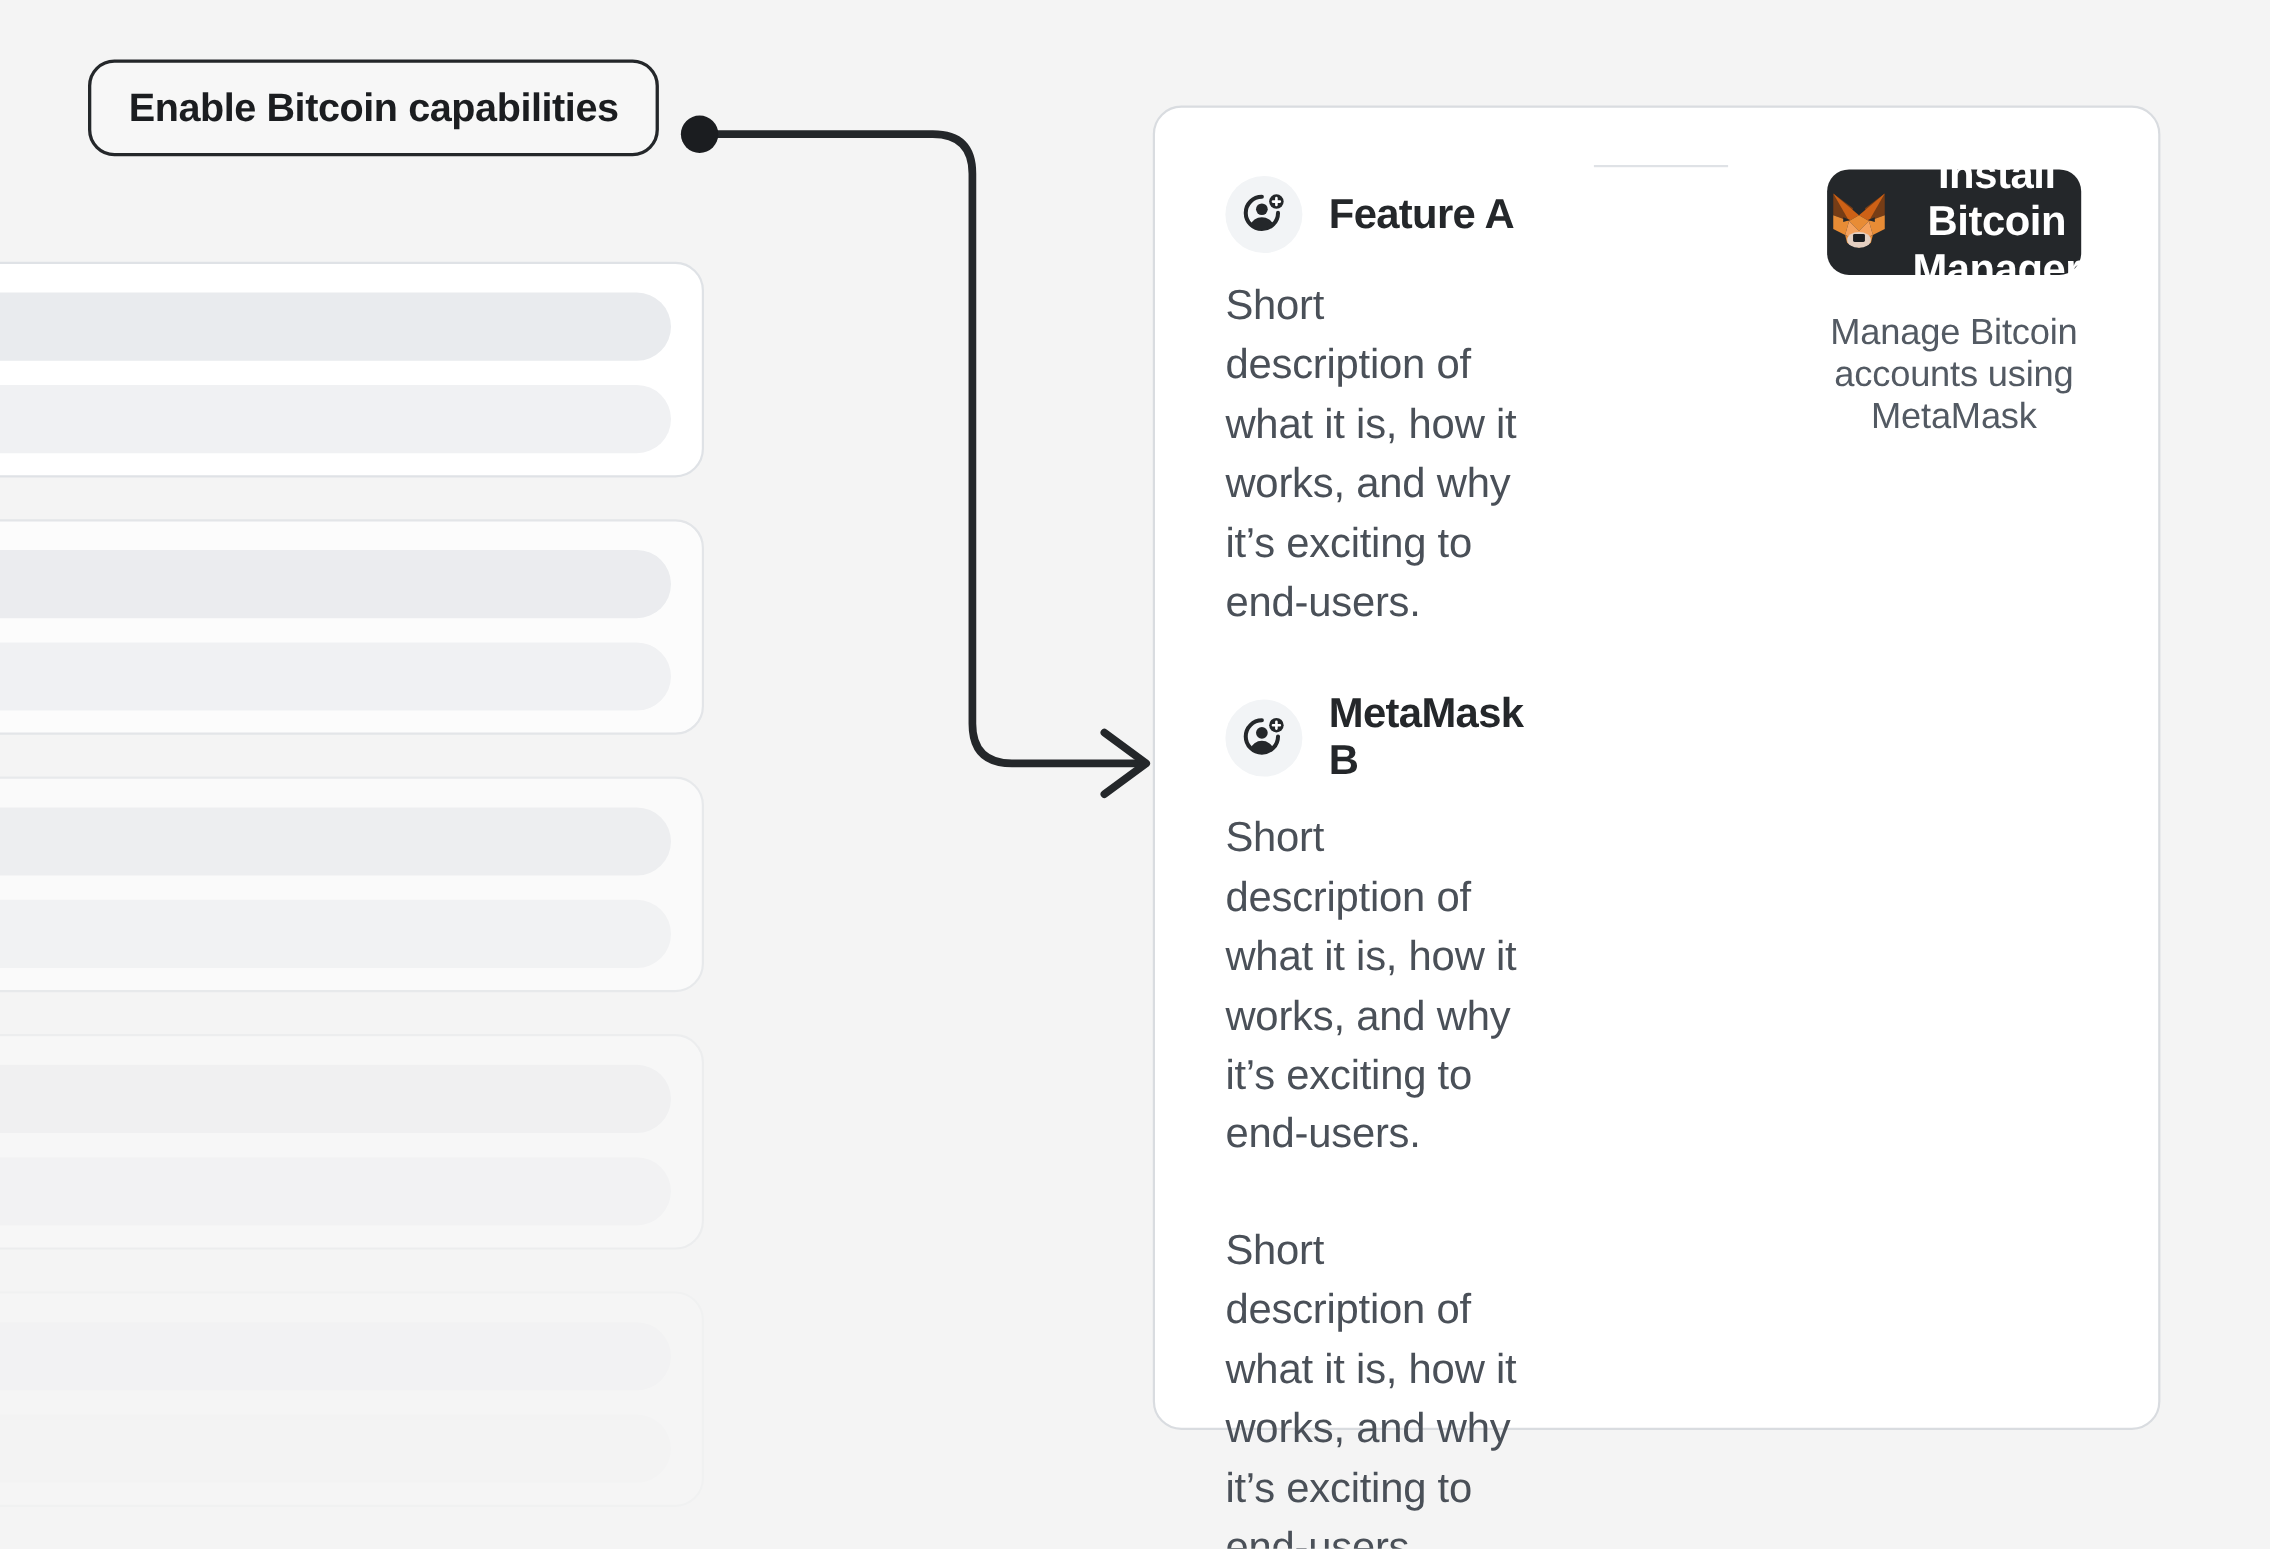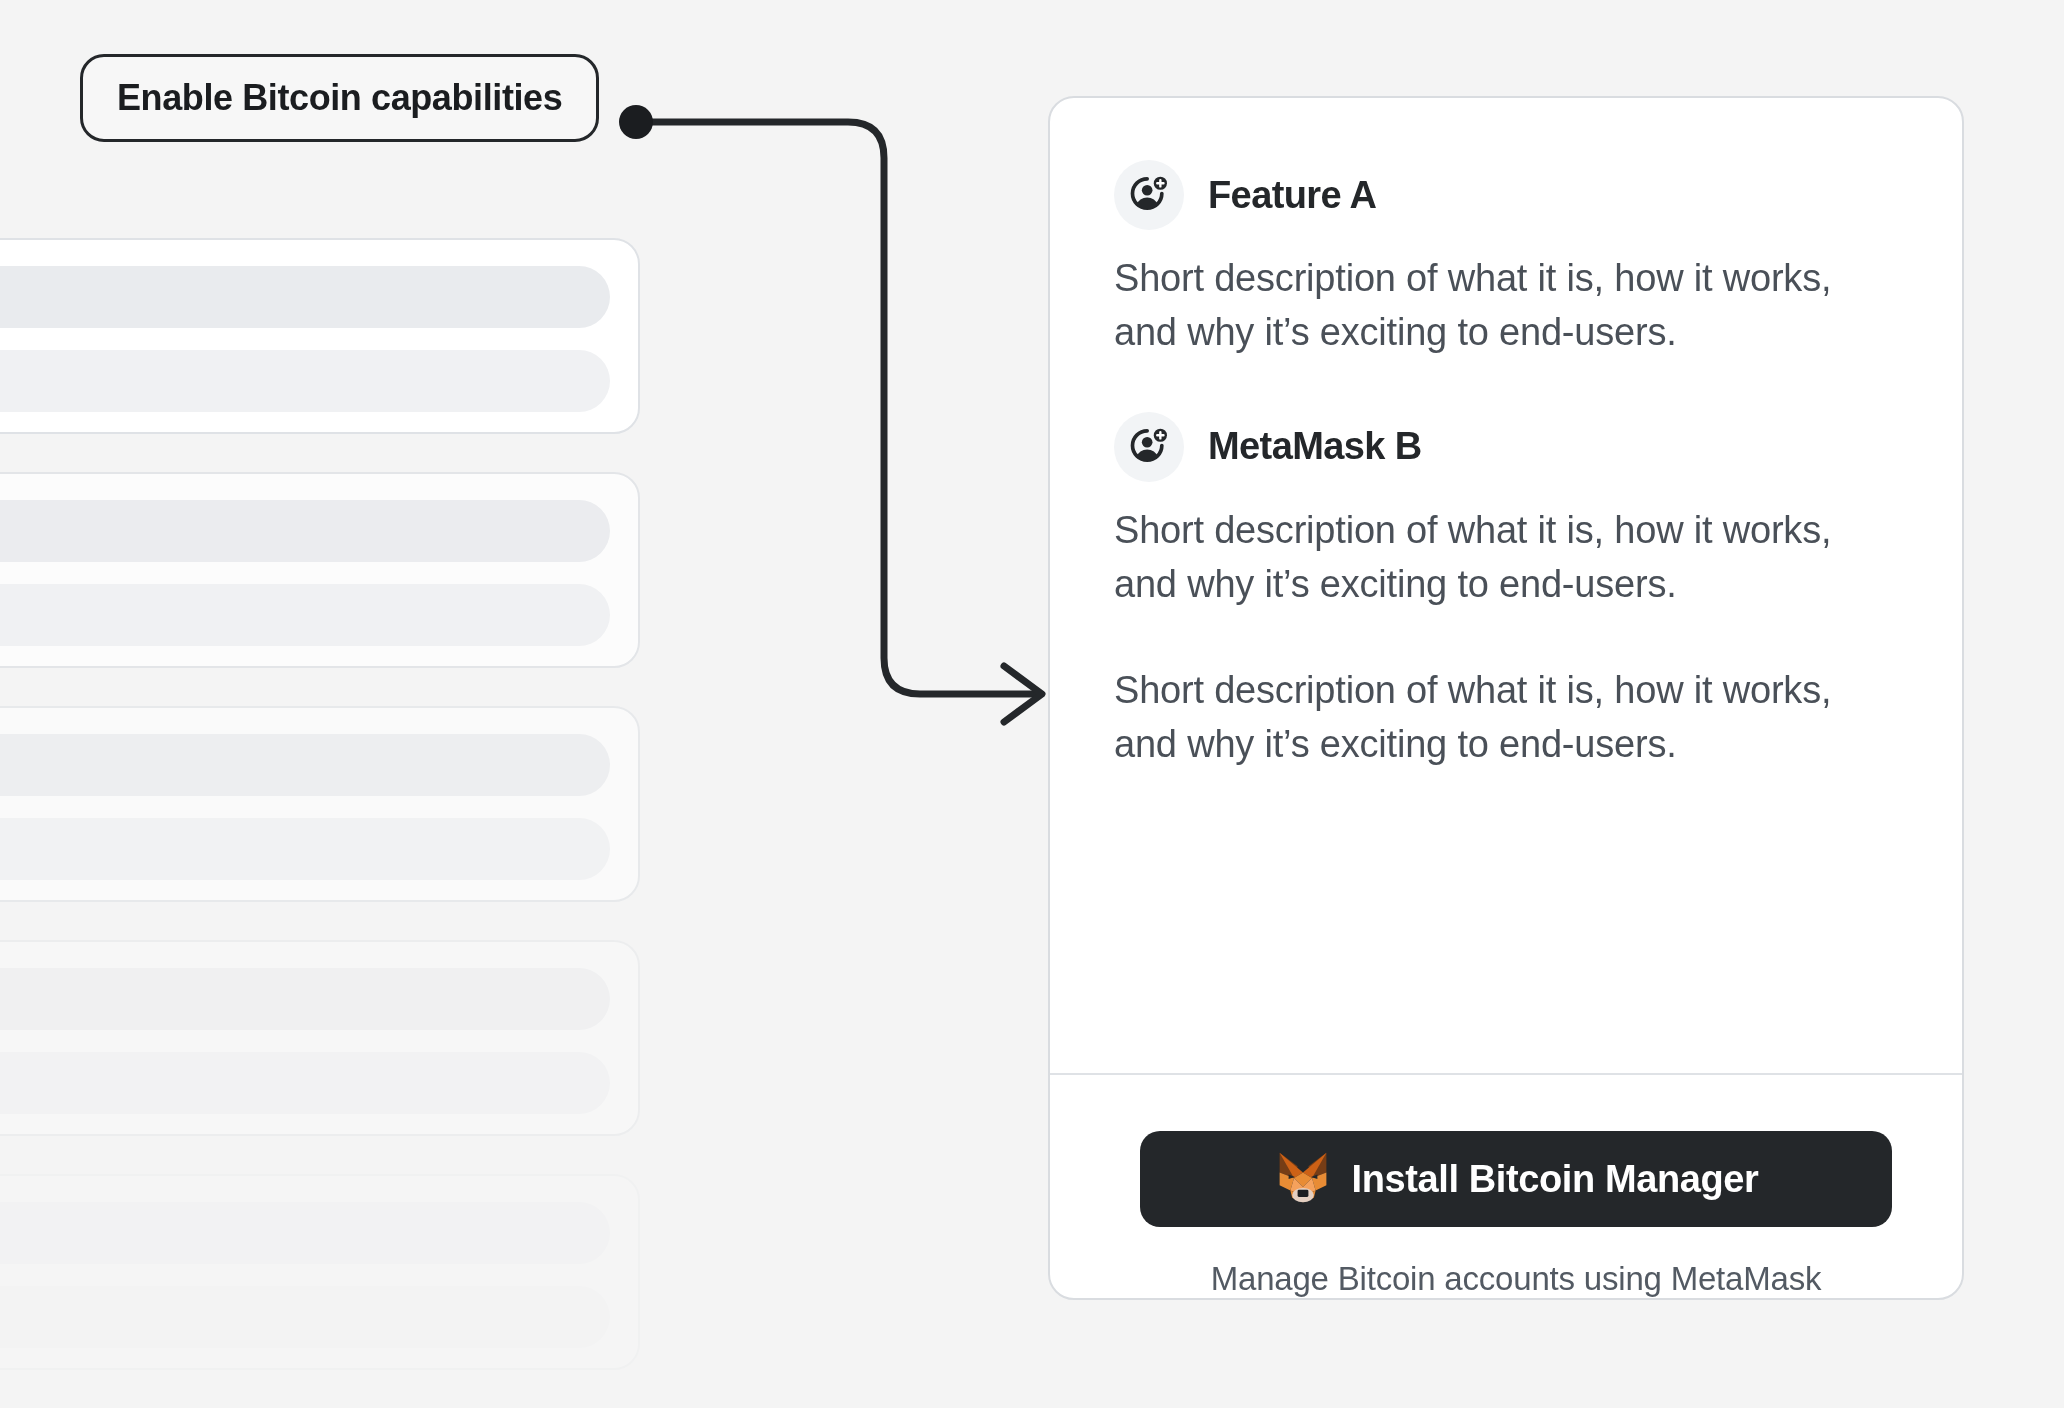--- a/index.html
+++ b/index.html
@@ -87,21 +87,21 @@
     position: absolute;
     left: 1048px;
     top: 96px;
     width: 916px;
     height: 1204px;
     background: #ffffff;
     border: 2px solid #d9dce0;
     border-radius: 26px;
     box-sizing: border-box;
     display: flex;
-    flex-direction: column;
+    flex-direction: row;
   }
   #features-region {
     padding: 62px 64px 0 64px;
     flex: 1 1 auto;
   }
   .feature-item {
     margin-bottom: 52px;
   }
   .feature-item:last-child {
     margin-bottom: 0;

